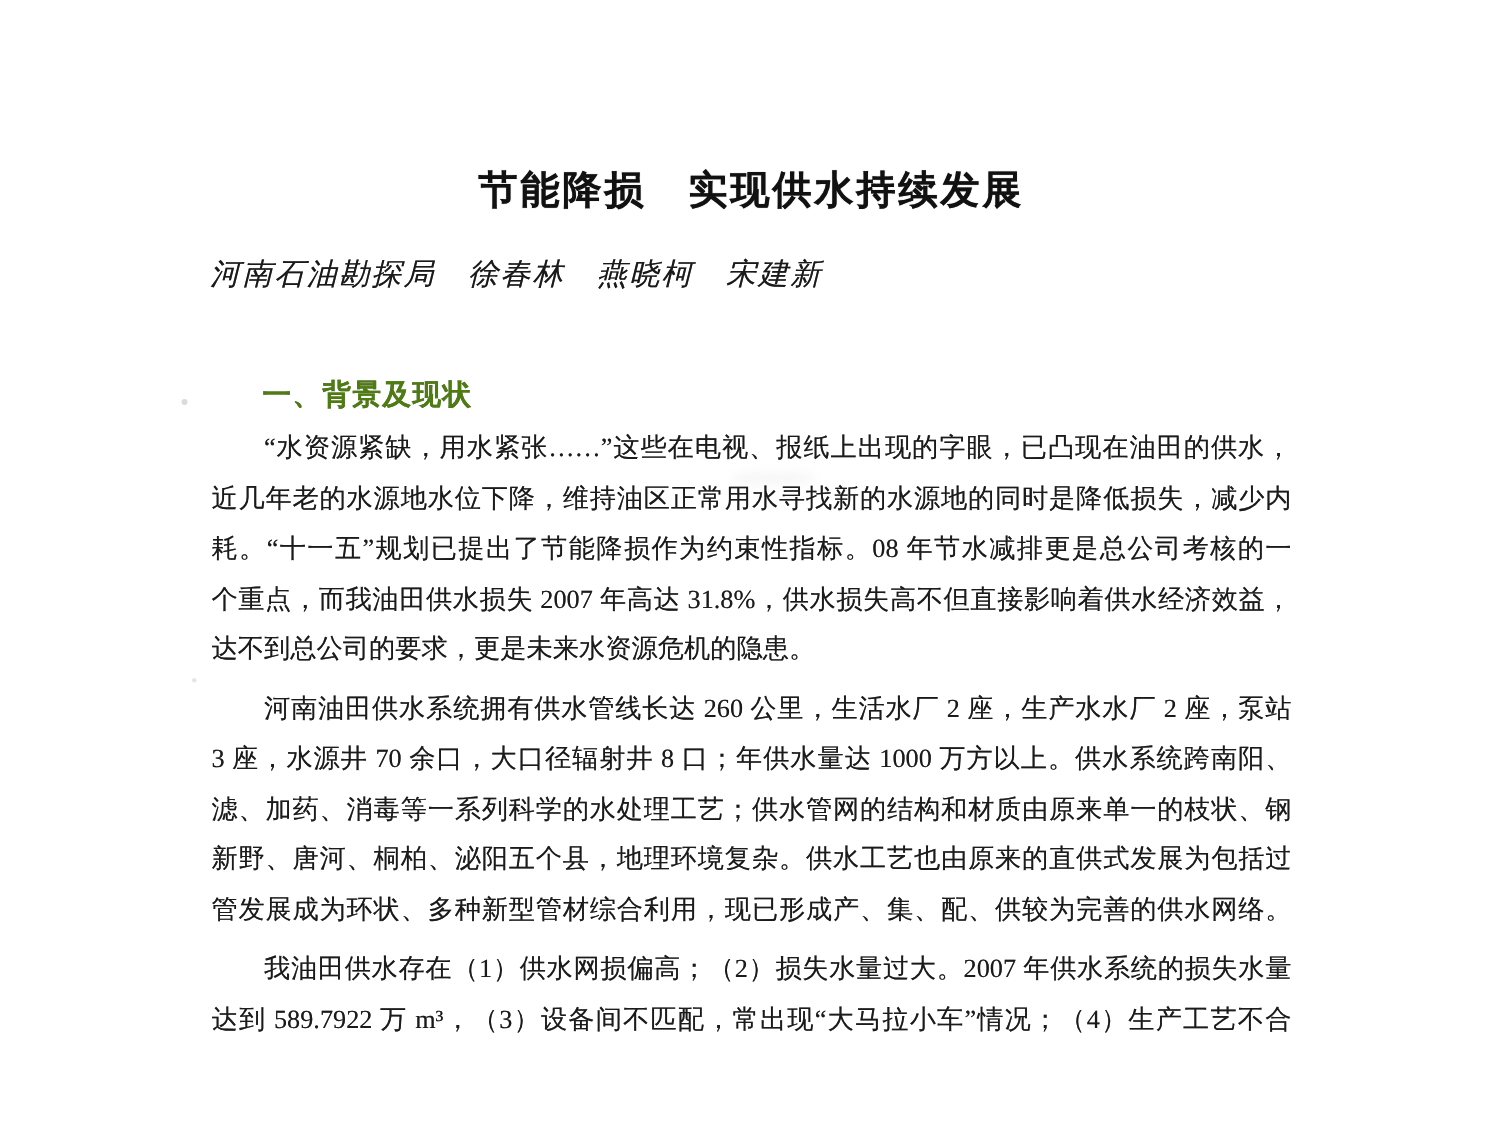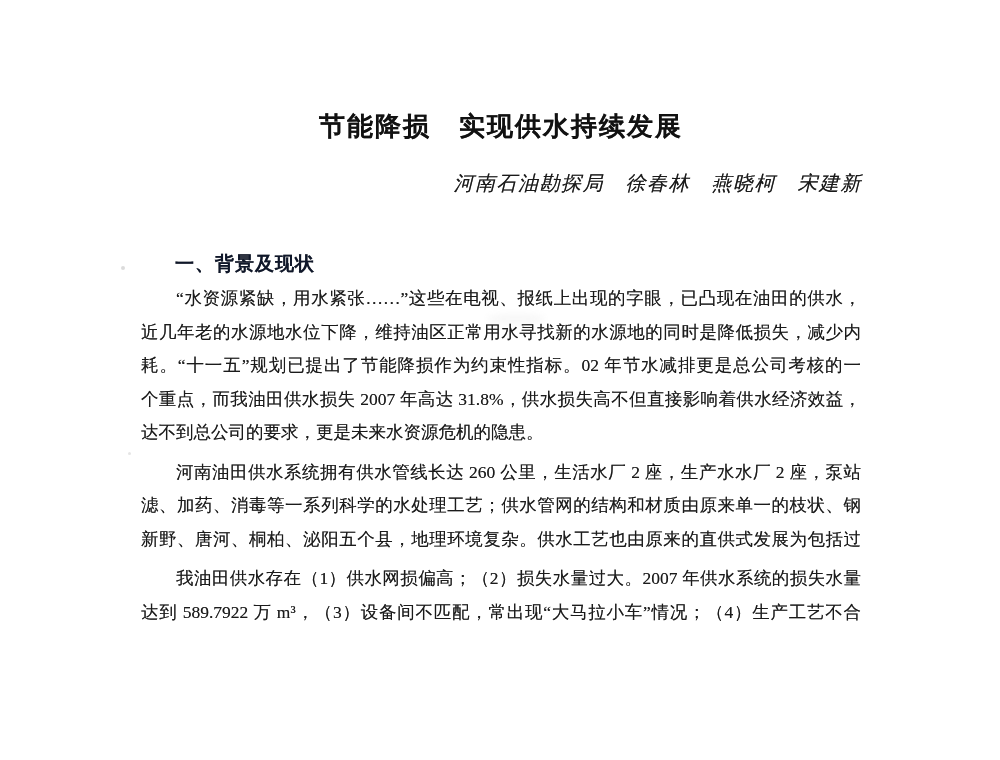--- a/index.html
+++ b/index.html
@@ -35,37 +35,37 @@
     font-family: "Liberation Sans", "DejaVu Sans", sans-serif;
     font-weight: bold;
     font-size: 26px;
     line-height: 28px;
     letter-spacing: 2px;
     color: #111111;
     text-shadow: 0 0 0.5px rgba(0,0,0,0.7);
   }
   .byline {
     margin-top: 30px;
-    text-align: right;
+    text-align: left;
     font-style: italic;
     font-size: 20px;
     line-height: 26px;
     letter-spacing: 1.5px;
     color: #1a1a1a;
     text-shadow: 0 0 0.4px rgba(0,0,0,0.55);
   }
   .heading {
     margin: 52px 0 0 35px;
     padding: 0;
     font-family: "Liberation Sans", "DejaVu Sans", sans-serif;
     font-weight: bold;
     font-size: 19px;
     line-height: 32px;
     letter-spacing: 1px;
-    color: #0f172a;
+    color: #4d7c0f;
     text-shadow: 0 0 0.4px rgba(0,0,0,0.6);
   }
   .article-body {
     margin-top: 2px;
   }
   .para { margin: 1px; }
   .para + .para { margin-top: 6px; }
   .line {
     font-size: 17.5px;
     line-height: 33.5px;
@@ -103,28 +103,30 @@
     <h1 class="title">节能降损　实现供水持续发展</h1>
 
     <div class="byline">河南石油勘探局　徐春林　燕晓柯　宋建新</div>
 
     <h2 class="heading">一、背景及现状</h2>
 
     <div class="article-body">
         <div class="para">
           <div class="line first">“水资源紧缺，用水紧张……”这些在电视、报纸上出现的字眼，已凸现在油田的供水，</div>
           <div class="line">近几年老的水源地水位下降，维持油区正常用水寻找新的水源地的同时是降低损失，减少内</div>
-          <div class="line">耗。“十一五”规划已提出了节能降损作为约束性指标。02 年节水减排更是总公司考核的一</div>
+          <div class="line">耗。“十一五”规划已提出了节能降损作为约束性指标。08 年节水减排更是总公司考核的一</div>
           <div class="line">个重点，而我油田供水损失 2007 年高达 31.8%，供水损失高不但直接影响着供水经济效益，</div>
           <div class="line short-last">达不到总公司的要求，更是未来水资源危机的隐患。</div>
         </div>
         <div class="para">
           <div class="line first">河南油田供水系统拥有供水管线长达 260 公里，生活水厂 2 座，生产水水厂 2 座，泵站</div>
+          <div class="line">3 座，水源井 70 余口，大口径辐射井 8 口；年供水量达 1000 万方以上。供水系统跨南阳、</div>
           <div class="line">滤、加药、消毒等一系列科学的水处理工艺；供水管网的结构和材质由原来单一的枝状、钢</div>
           <div class="line">新野、唐河、桐柏、泌阳五个县，地理环境复杂。供水工艺也由原来的直供式发展为包括过</div>
+          <div class="line">管发展成为环状、多种新型管材综合利用，现已形成产、集、配、供较为完善的供水网络。</div>
         </div>
         <div class="para">
           <div class="line first">我油田供水存在（1）供水网损偏高；（2）损失水量过大。2007 年供水系统的损失水量</div>
           <div class="line">达到 589.7922 万 m³，（3）设备间不匹配，常出现“大马拉小车”情况；（4）生产工艺不合</div>
         </div>
       </div>
   </div>
 </div>
 
 </body></html>

